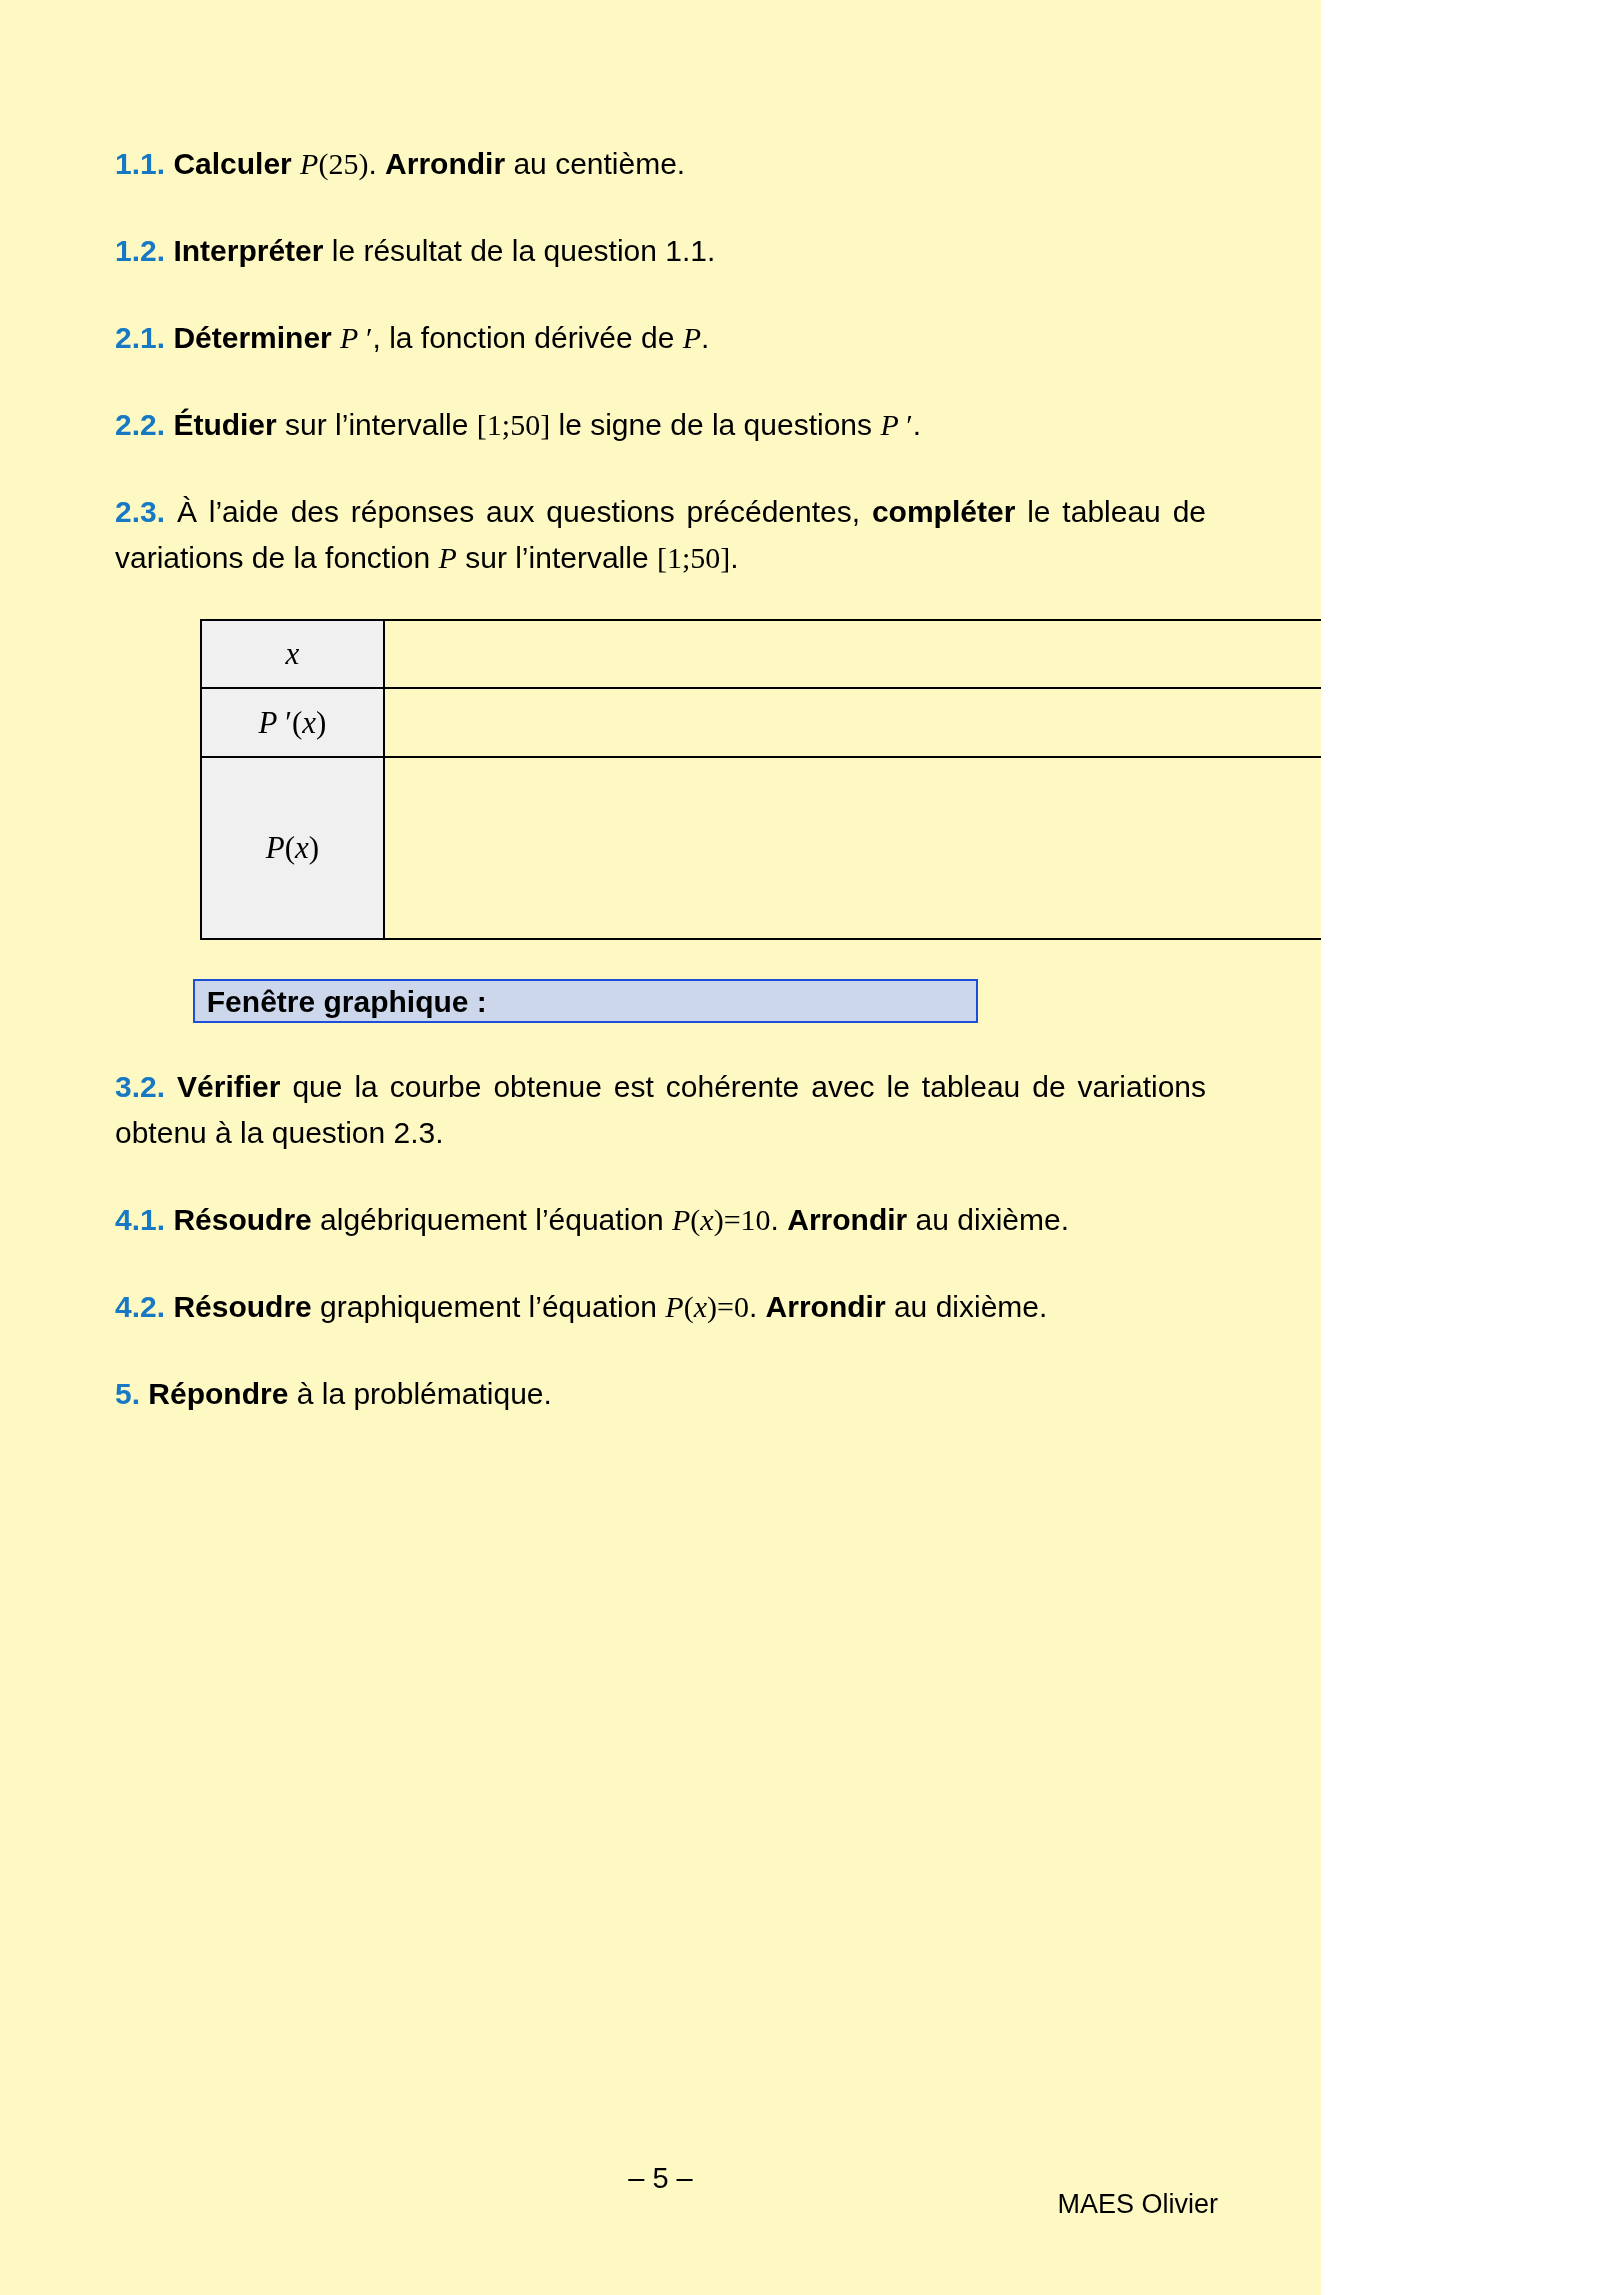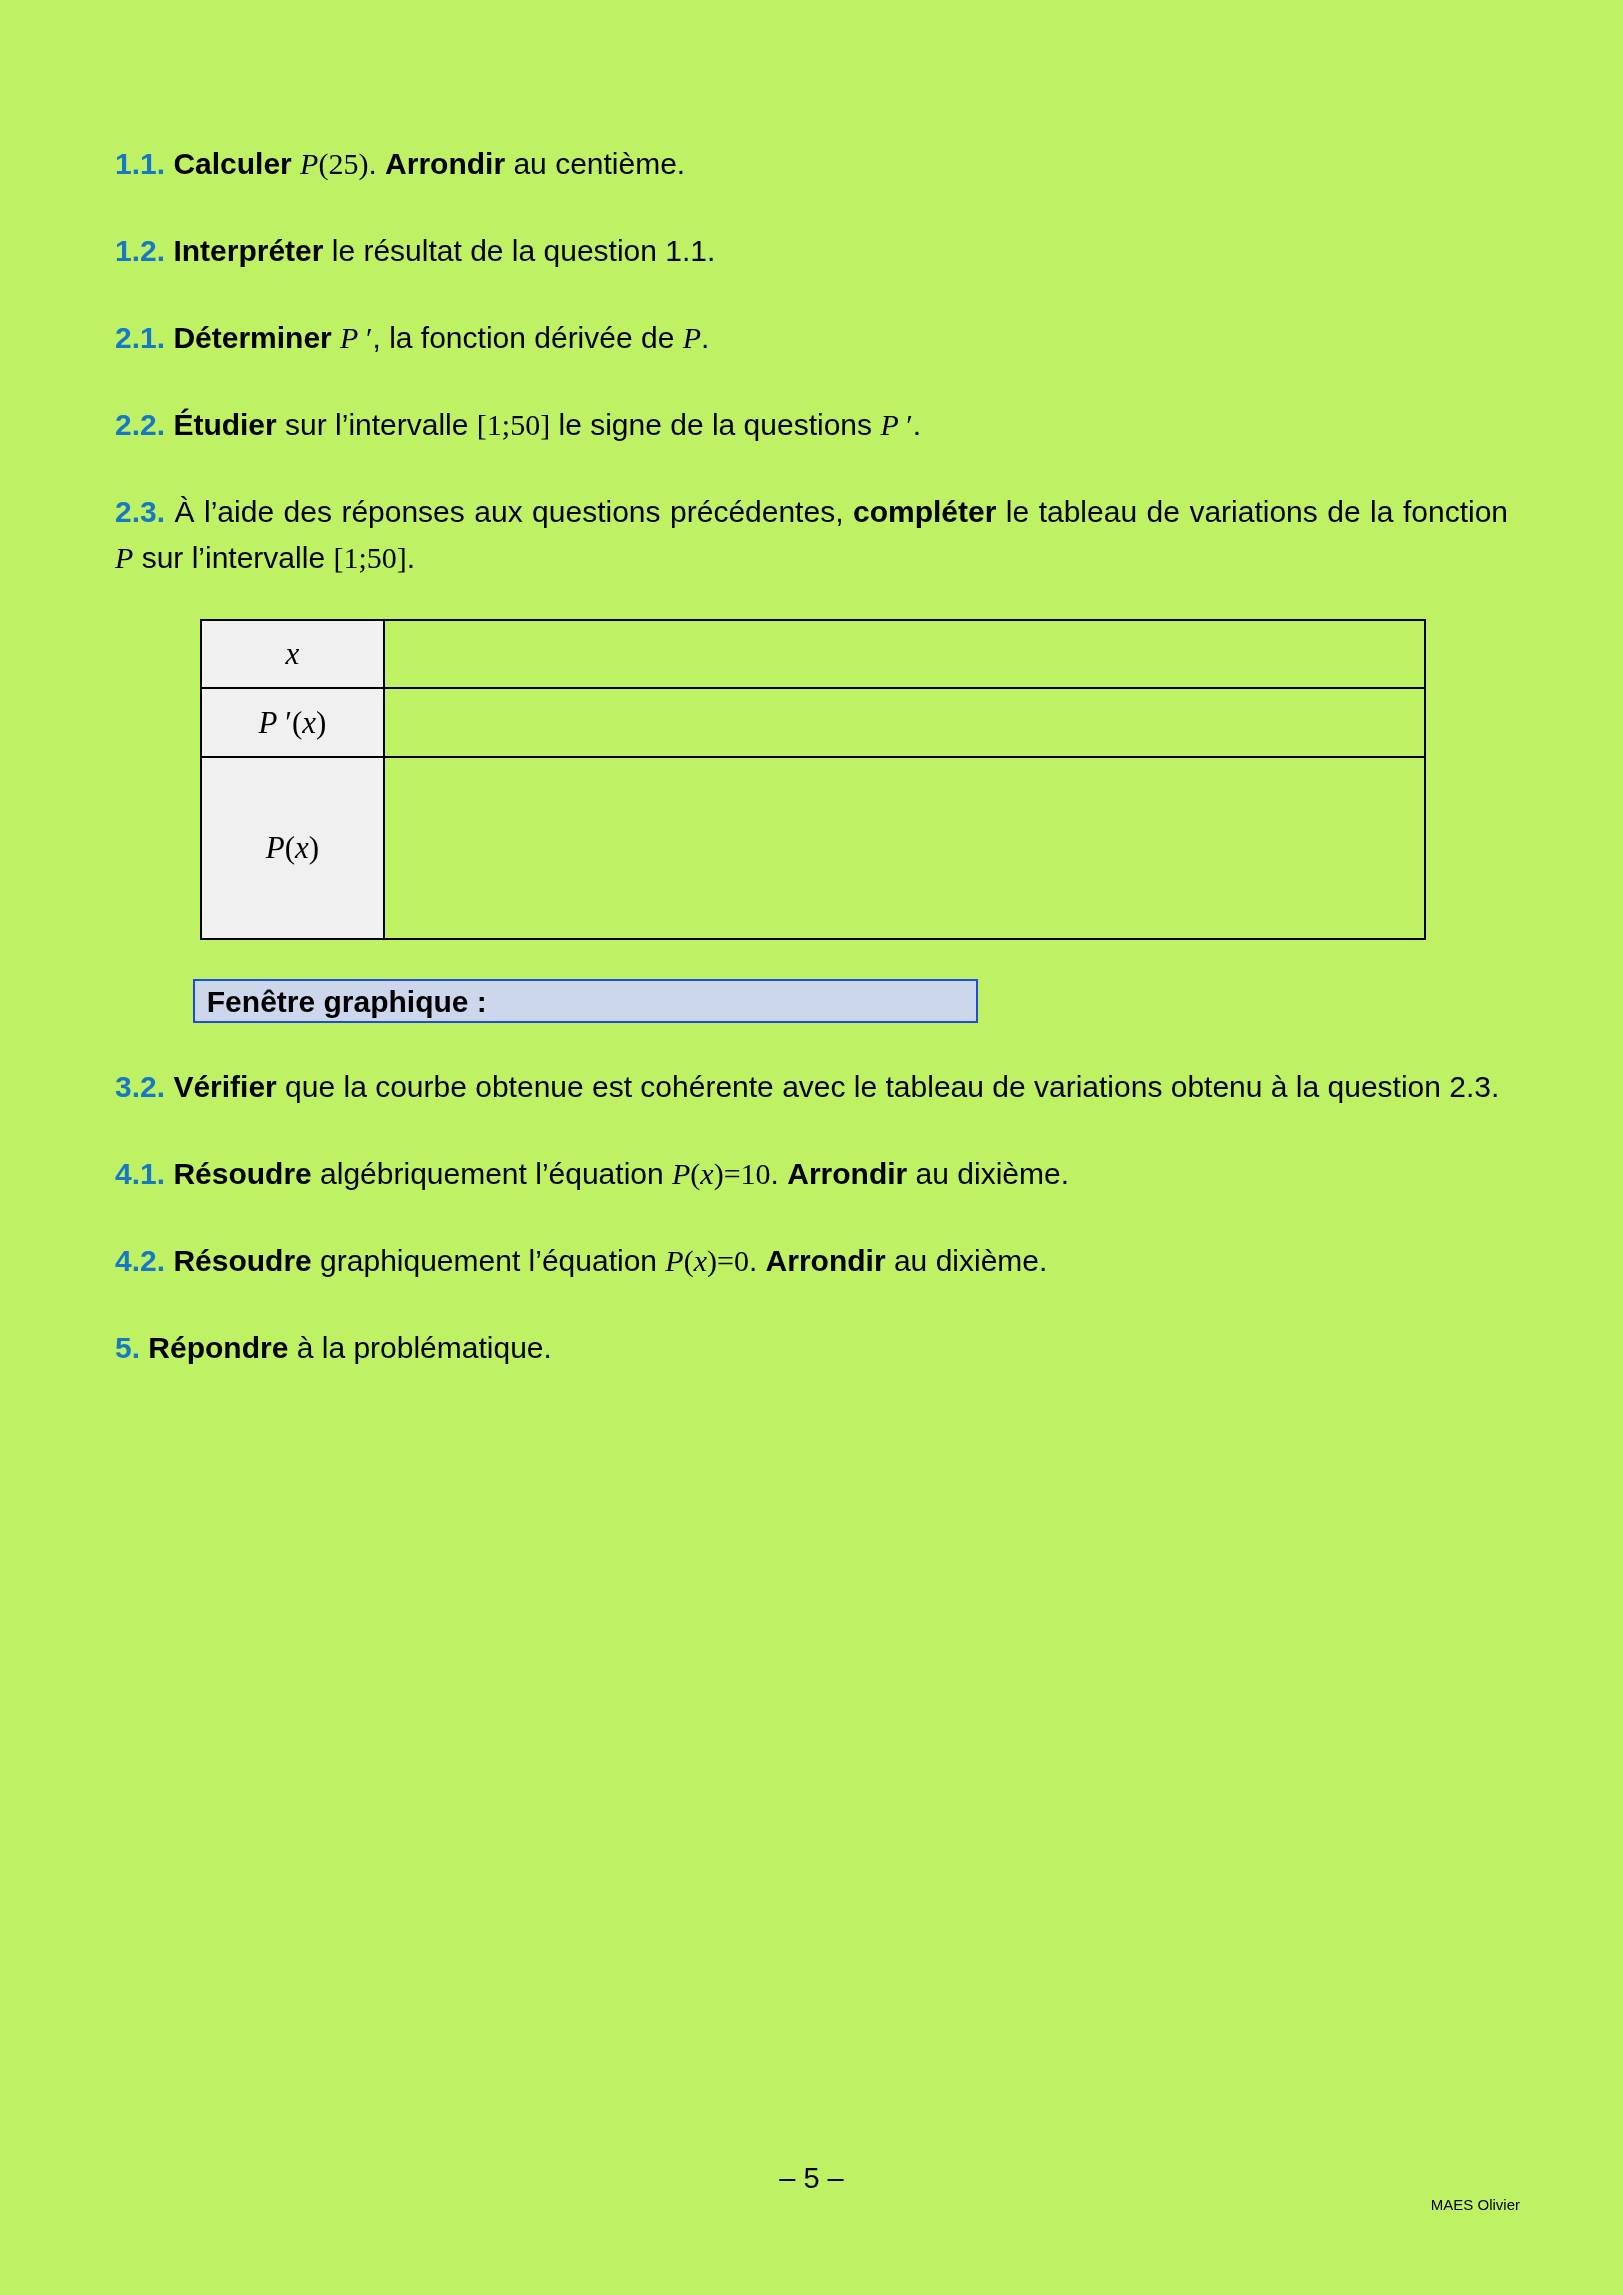--- a/index.html
+++ b/index.html
@@ -1,19 +1,19 @@
 <!DOCTYPE html>
 <html style="font-size:10.5px"><head>
 <meta charset="utf-8">
 <style>
   html,body { margin:0; padding:0; background:#ffffff; }
   .page {
     position:relative;
-    width:1623px; height:2295px;
-    background:#bef264;
+    width:1321px; height:2295px;
+    background:#fef9c3;
     font-family:"Liberation Sans", sans-serif;
     font-size:30px;
     line-height:46px;
     color:#000000;
     overflow:hidden;
   }
   .content { position:absolute; left:115px; right:115px; top:141px; }
 
   .para { margin:0 0 41px 0; }
   .para.justify { text-align:justify; }
@@ -69,21 +69,21 @@
     line-height:44px;
     white-space:nowrap;
   }
 
   .page-number {
     position:absolute; top:2161px; left:0; width:100%;
     text-align:center; font-size:29px; line-height:34px;
   }
   .author {
     position:absolute; top:2192px; right:103px;
-    font-size:15px; line-height:25px;text-align:right;
+    font-size:27px; line-height:25px;text-align:right;
   }
 </style>
 </head>
 <body>
 
 <div class="page">
   <div class="content">
 
     <p class="para"><span class="seg-num">1.1. </span><span class="seg-b">Calculer </span><span class="seg-i">P</span><span class="seg-u">(25)</span><span class="seg-n">. </span><span class="seg-b">Arrondir</span><span class="seg-n"> au centième.</span></p>
     <p class="para"><span class="seg-num">1.2. </span><span class="seg-b">Interpréter</span><span class="seg-n"> le résultat de la question 1.1.</span></p>

